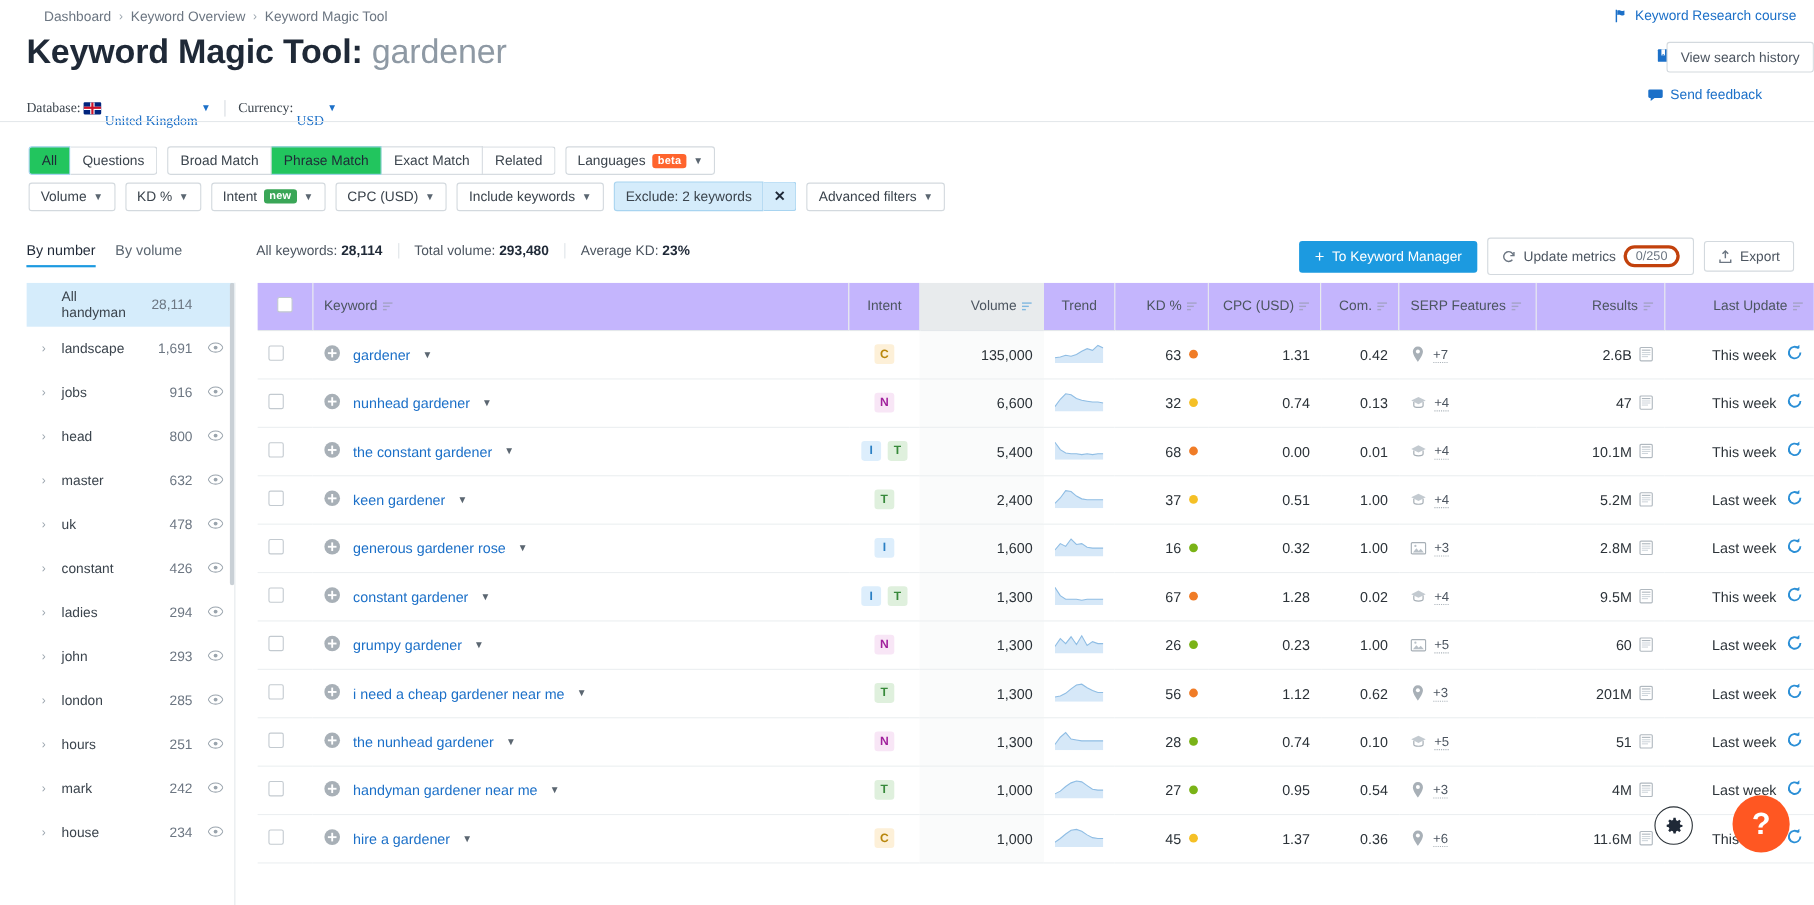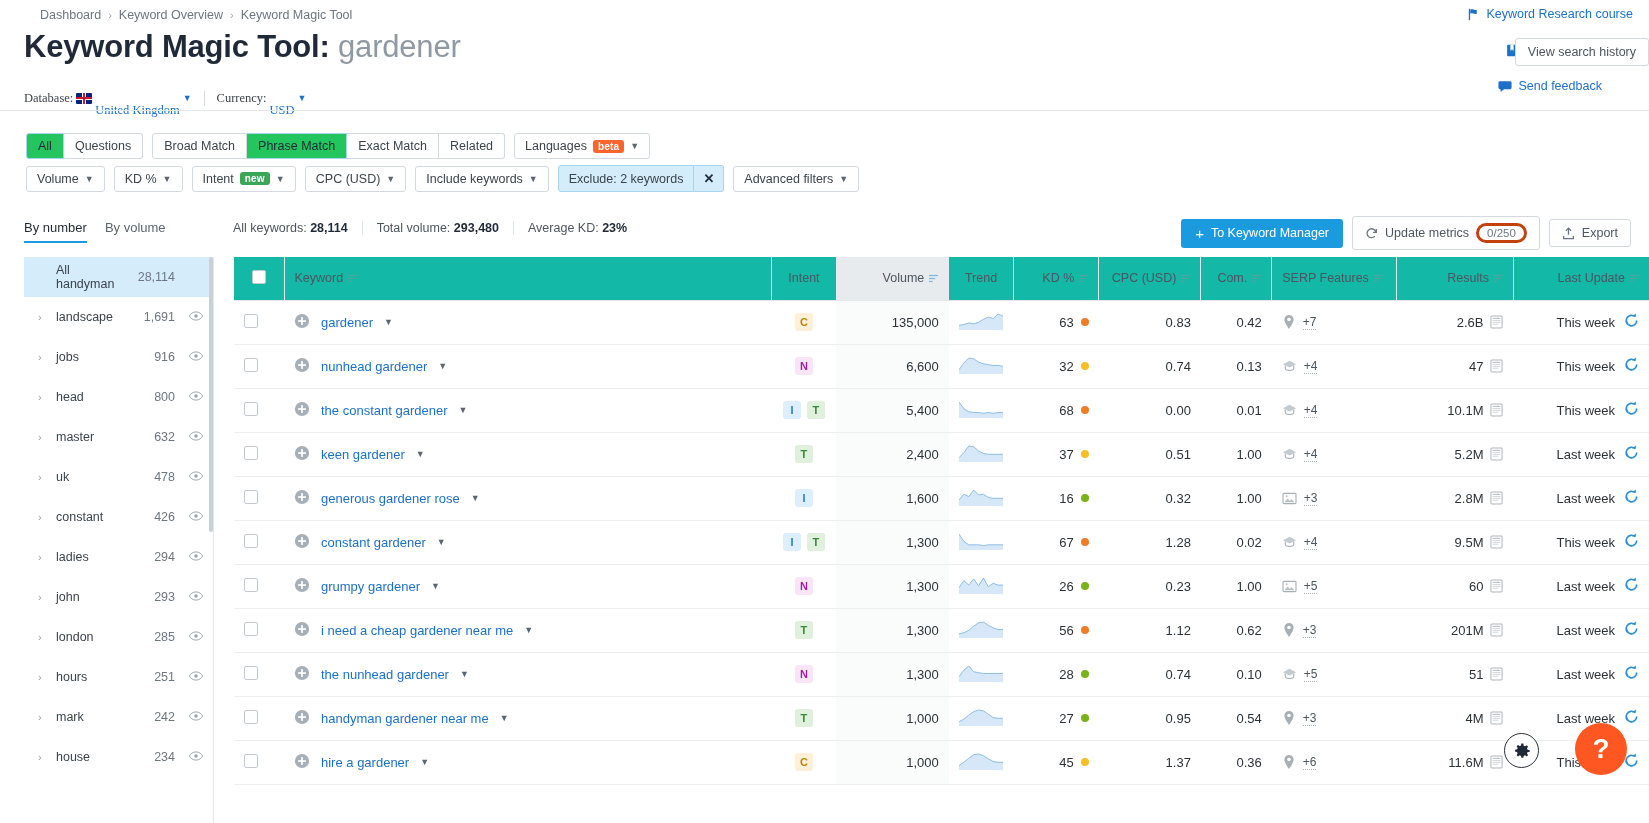--- a/index.html
+++ b/index.html
@@ -183,21 +183,21 @@
     background: #c9d0d6; border-radius: 2px;
   }
 
   
   .table-wrap {
     position: absolute; top: 257px; left: 234px; right: 0; bottom: 0;
     overflow: hidden;
   }
   table.kw { border-collapse: collapse; width: 1415px; table-layout: fixed; }
   table.kw thead th {
-    background: #14b8a6; height: 43px; font-weight: normal;
+    background: #c4b5fd; height: 43px; font-weight: normal;
     font-size: 12.5px; color: #4c5560; border-bottom: 1px solid #e4e8eb;
     border-left: 1px solid #e8ebed; padding: 0 10px; vertical-align: middle;
   }
   table.kw thead th.sorted { background: #e8ebed; }
   table.kw thead th:first-child { border-left: none; }
   .th-inner { display: flex; align-items: center; gap: 5px; }
   .th-inner.right { justify-content: flex-end; }
   .th-inner.center { justify-content: center; }
   .sort-ico { display: inline-block; opacity: .55; }
 
@@ -668,21 +668,21 @@
           <td style="text-align:center"><svg width="44" height="18" viewBox="0 0 44 18">
               <polygon points="0,18 0.0,13.3 4.9,12.5 9.8,11.0 14.7,11.8 19.6,10.3 24.4,7.3 29.3,5.0 34.2,6.5 39.1,2.0 44.0,4.3 44,18" fill="#d6e8f8"></polygon>
               <polyline points="0.0,13.3 4.9,12.5 9.8,11.0 14.7,11.8 19.6,10.3 24.4,7.3 29.3,5.0 34.2,6.5 39.1,2.0 44.0,4.3" fill="none" stroke="#8fbde4" stroke-width="1"></polyline>
             </svg></td>
           <td>
             <span class="kd-cell">
               <span>63</span>
               <span class="dot" style="background:#f07c27"></span>
             </span>
           </td>
-          <td class="num">0.83</td>
+          <td class="num">1.31</td>
           <td class="num">0.42</td>
           <td>
             <span class="serp-cell">
               <svg width="14" height="16" viewBox="0 0 14 16">
                 <path d="M7 1a4.6 4.6 0 00-4.6 4.6C2.4 9 7 15 7 15s4.6-6 4.6-9.4A4.6 4.6 0 007 1z" fill="#a8b0b7"></path>
                 <circle cx="7" cy="5.5" r="1.8" fill="#fff"></circle>
               </svg>
               <span class="serp-more">+7</span>
             </span>
           </td>

